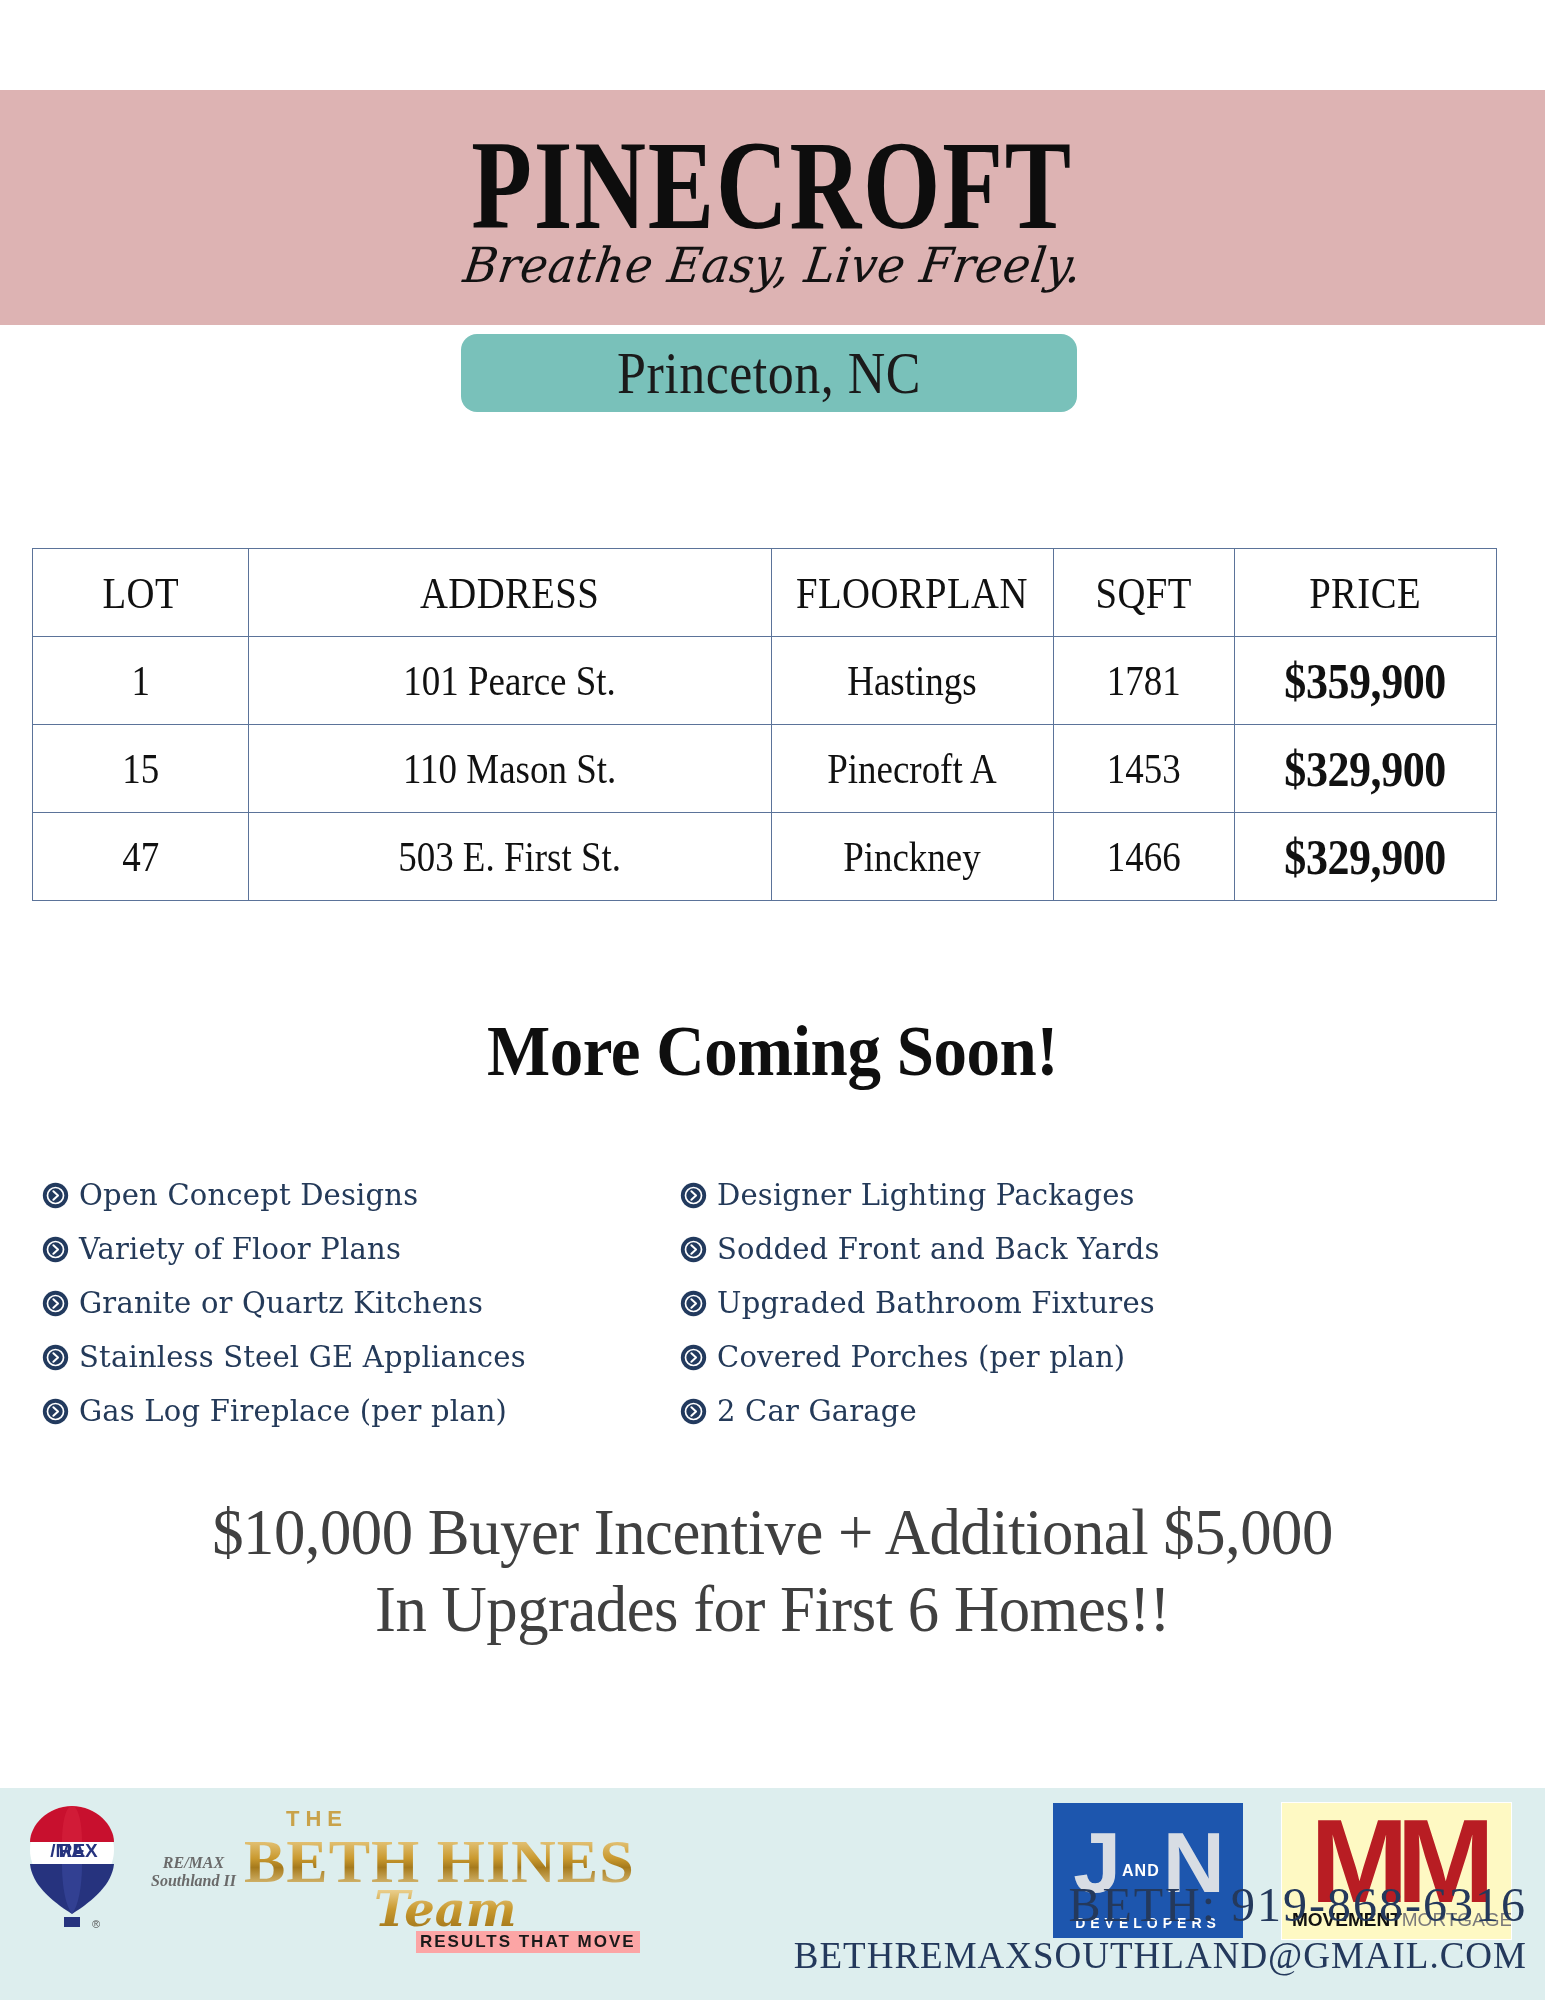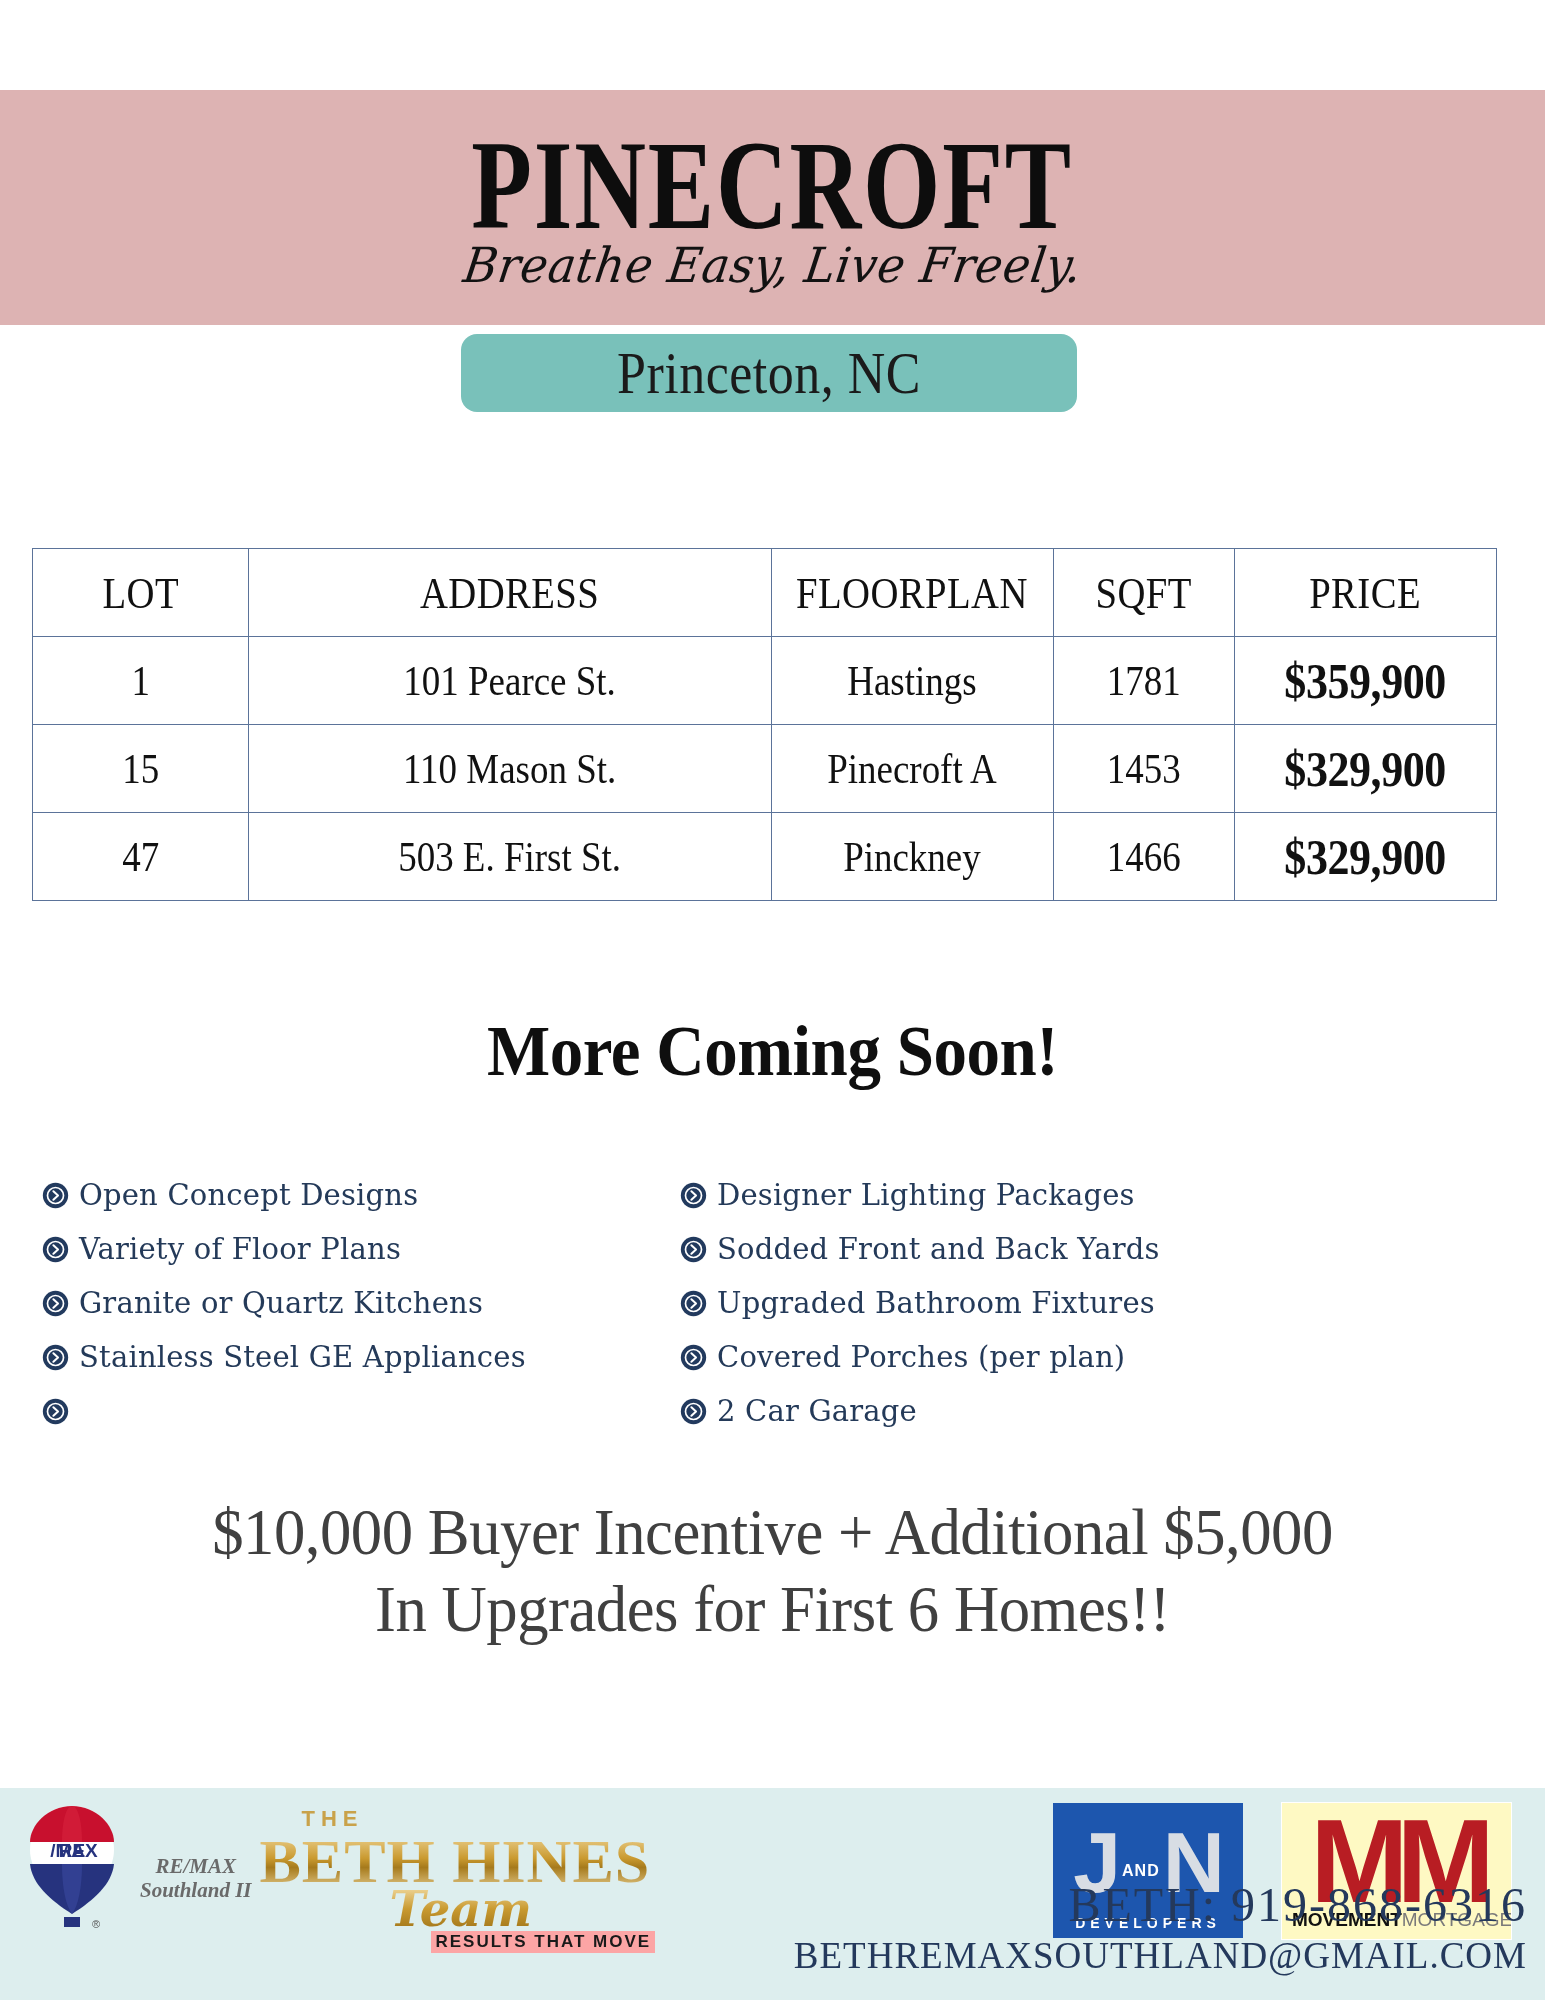--- a/index.html
+++ b/index.html
@@ -192,25 +192,25 @@
     width: 108px;
     display: flex;
     flex-direction: column;
     align-items: center;
   }
   .remax-sub {
     text-align: center;
     font-family: "Liberation Serif", serif;
     font-style: italic;
     font-weight: 700;
-    font-size: 21px;
+    font-size: 16px;
     color: #6a6a6a;
     line-height: 1.15;
     margin-top: 52px;
-    margin-left: 14px;
+    margin-left: 25px;
   }
   .beth-block { margin-left: 8px; }
   .beth-the {
     font-family: "Liberation Sans", sans-serif;
     font-weight: 700;
     font-size: 22px;
     letter-spacing: 6px;
     color: #c9a24a;
     margin-left: 42px;
     margin-top: 4px;
@@ -435,20 +435,21 @@
         <path d="M13.5 11 L19 16 L13.5 21" fill="none" stroke="#ffffff" stroke-width="2.4" stroke-linecap="round" stroke-linejoin="round"></path>
       </svg>
       <span class="feature-label">Stainless Steel GE Appliances</span>
     </div>
     <div class="feature-item">
       <svg class="bullet-icon" viewBox="0 0 32 32">
         <circle cx="16" cy="16" r="15" fill="#223a5e"></circle>
         <circle cx="16" cy="16" r="9.5" fill="none" stroke="#ffffff" stroke-width="2"></circle>
         <path d="M13.5 11 L19 16 L13.5 21" fill="none" stroke="#ffffff" stroke-width="2.4" stroke-linecap="round" stroke-linejoin="round"></path>
       </svg>
+      <span class="feature-label">Gas Log Fireplace (per plan)</span>
     </div>
   </div>
 
   <div class="feature-col right">
     <div class="feature-item">
       <svg class="bullet-icon" viewBox="0 0 32 32">
         <circle cx="16" cy="16" r="15" fill="#223a5e"></circle>
         <circle cx="16" cy="16" r="9.5" fill="none" stroke="#ffffff" stroke-width="2"></circle>
         <path d="M13.5 11 L19 16 L13.5 21" fill="none" stroke="#ffffff" stroke-width="2.4" stroke-linecap="round" stroke-linejoin="round"></path>
       </svg>

